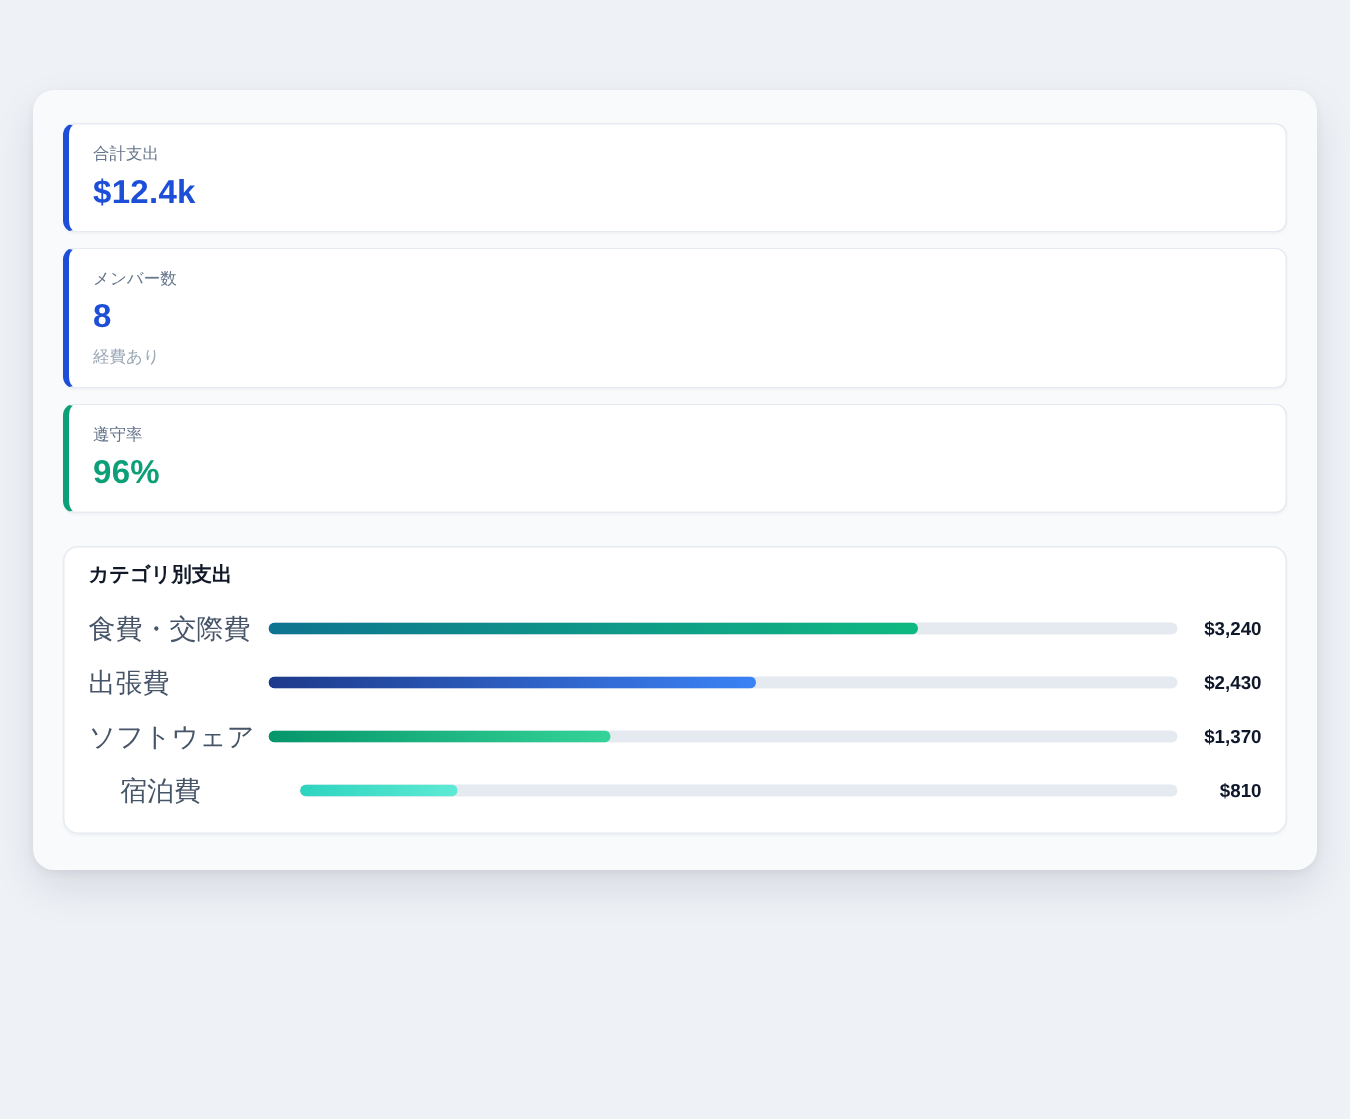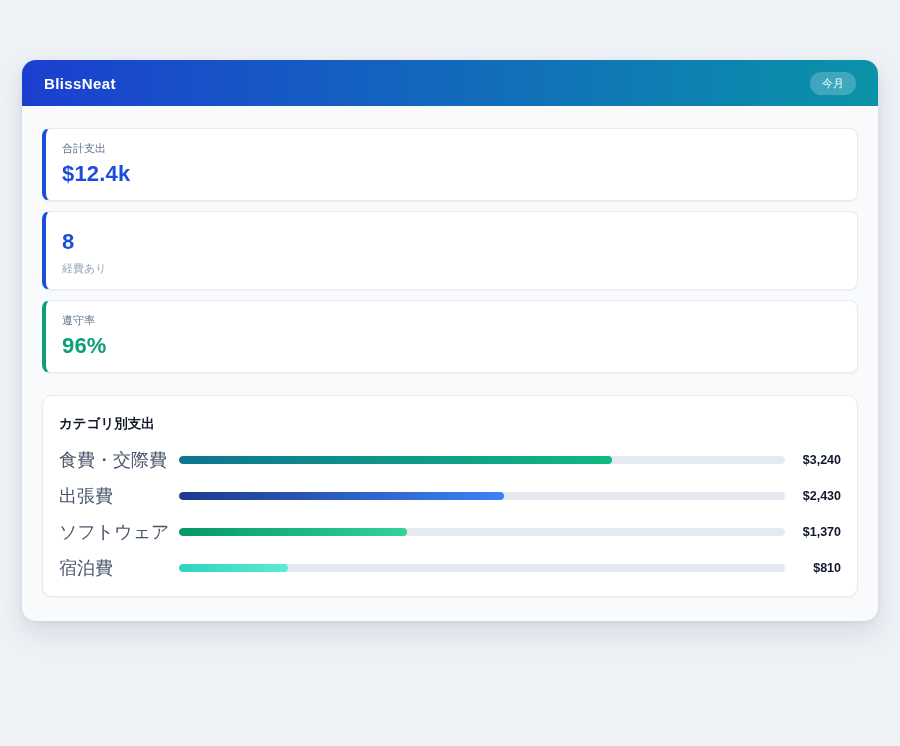--- a/index.html
+++ b/index.html
@@ -47,60 +47,57 @@
     box-shadow: 0 1px 2px rgba(16,24,40,.04);
   }
   .stat-label { font-size: 11px; color: #64748b; }
   .stat-value { font-size: 22px; font-weight: bold; margin-top: 5px; letter-spacing: .2px; }
   .stat-caption { font-size: 11px; color: #9aa7b5; margin-top: 6px; }
 
   .cat-card {
     background: #ffffff;
     border: 1px solid #e6ebf1;
     border-radius: 10px;
-    padding: 19px 16px 13px;
+    padding: 9px 16px 13px;
     margin-top: 22px;
     box-shadow: 0 1px 2px rgba(16,24,40,.04);
   }
   .cat-title { font-size: 13.5px; font-weight: bold; color: #111827; margin-bottom: 15px; }
   .cat-row { display: flex; align-items: center; margin-bottom: 12px; }
-  .cat-row:last-child { margin-bottom: 3px; }
+  .cat-row:last-child { margin-bottom: 3px; margin-left: 21px; }
   .cat-label { width: 120px; font-size: 18px; color: #475569; }
   .cat-track {
     flex: 1; height: 8px;
     background: #e5eaf0;
     border-radius: 4px;
     overflow: hidden;
   }
   .cat-fill { height: 100%; border-radius: 4px; width: 0; }
   .cat-amount {
     width: 56px; text-align: right;
     font-size: 12.5px; font-weight: bold; color: #0f172a;
     white-space: nowrap;
   }
 </style>
 </head>
 <body>
 
 <div class="page">
   <div class="card">
 
-    <div class="header" style="background: linear-gradient(90deg, rgb(27, 63, 208), rgb(10, 147, 168));">
-      <span class="app-title">BlissNeat</span>
-      <span class="badge">今月</span>
-    </div>
 
     <div class="content">
 
       <div class="stat" style="border-left-color: rgb(29, 78, 216);">
         <div class="stat-label">合計支出</div>
         <div class="stat-value" style="color: rgb(29, 78, 216);">$12.4k</div>
       </div>
 
       <div class="stat" style="border-left-color: rgb(29, 78, 216);">
+        <div class="stat-label">メンバー数</div>
         <div class="stat-value" style="color: rgb(29, 78, 216);">8</div>
         <div class="stat-caption">経費あり</div>
       </div>
 
 
       <div class="stat" style="border-left-color: rgb(13, 159, 120);">
         <div class="stat-label">遵守率</div>
         <div class="stat-value" style="color: rgb(13, 159, 120);">96%</div>
       </div>
 

